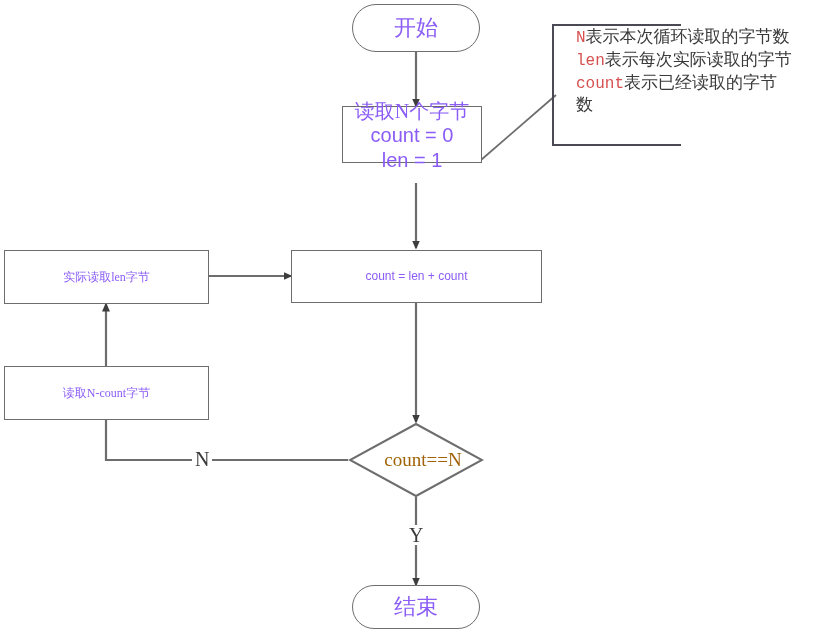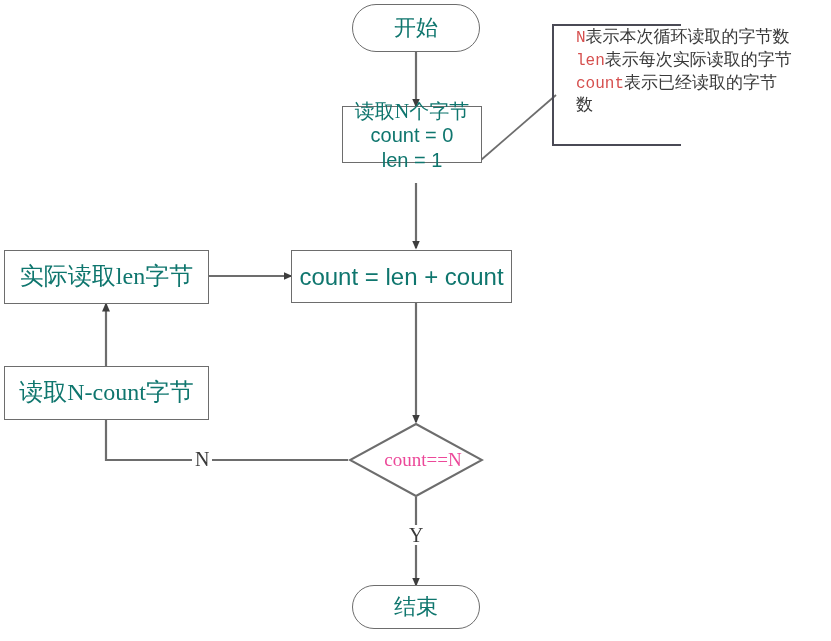--- a/index.html
+++ b/index.html
@@ -25,32 +25,32 @@
     pointer-events: none;
   }
   .node {
     position: absolute;
     box-sizing: border-box;
     display: flex;
     flex-direction: column;
     align-items: center;
     justify-content: center;
     text-align: left;
-    color: #0f766e;
+    color: #8b5cf6;
     background: #ffffff;
     border: 1.6px solid #6d6d6d;
     line-height: 1.22;
     white-space: nowrap;
   }
   .terminator {
     border-radius: 999px;
     font-size: 22px;
   }
   .process {
-    font-size: 24px;
+    font-size: 12px;
   }
   .process.multi {
     font-size: 20px;
     padding-top: 2px;
   }
   .process .ln {
     display: block;
   }
   .diamond-wrap {
     position: absolute;
@@ -61,21 +61,21 @@
   .diamond-shape {
     position: absolute;
     left: 0;
     top: 0;
     width: 100%;
     height: 100%;
   }
   .diamond-label {
     position: relative;
     font-size: 19px;
-    color: #ec4899;
+    color: #a16207;
     white-space: nowrap;
     z-index: 2;
   }
   .edge-label {
     position: absolute;
     font-size: 20px;
     color: #3a3a3a;
     background: #ffffff;
     padding: 0 3px;
     line-height: 1;
@@ -158,21 +158,21 @@
   <div class="node terminator" style="left:352px; top:4px; width:128px; height:48px;">
     <span>开始</span>
   </div>
 
   <div class="node process multi" style="left:342px; top:106px; width:140px; height:57px;">
     <span class="ln">读取N个字节</span>
     <span class="ln mono">count = 0</span>
     <span class="ln mono">len = 1</span>
   </div>
 
-  <div class="node process mono" style="left:291px; top:250px; width:221px; height:53px;">
+  <div class="node process mono" style="left:291px; top:250px; width:251px; height:53px;">
     <span>count = len + count</span>
   </div>
 
   <div class="node process" style="left:4px; top:250px; width:205px; height:54px;">
     <span>实际读取len字节</span>
   </div>
 
   <div class="node process" style="left:4px; top:366px; width:205px; height:54px;">
     <span>读取N-count字节</span>
   </div>

